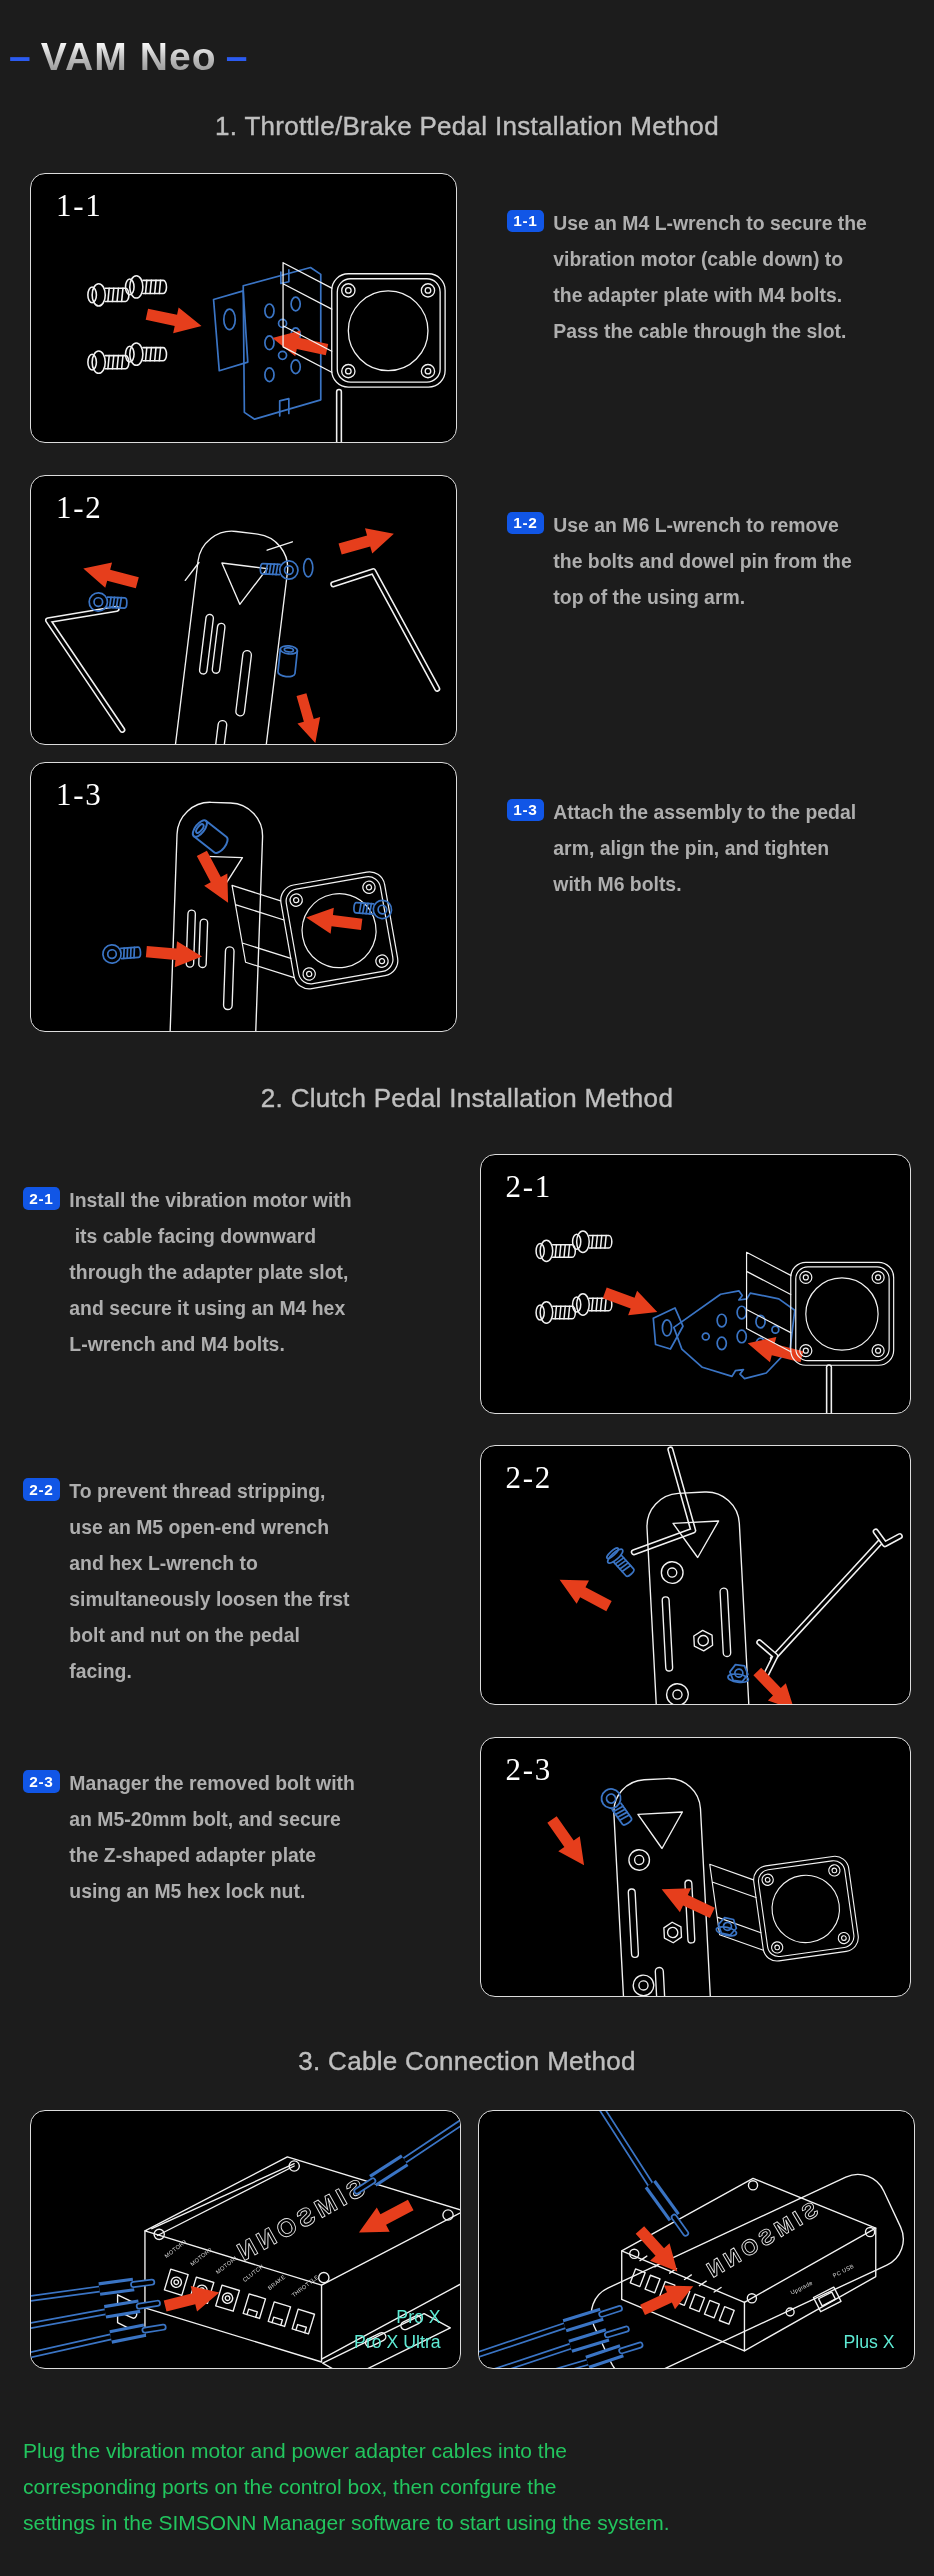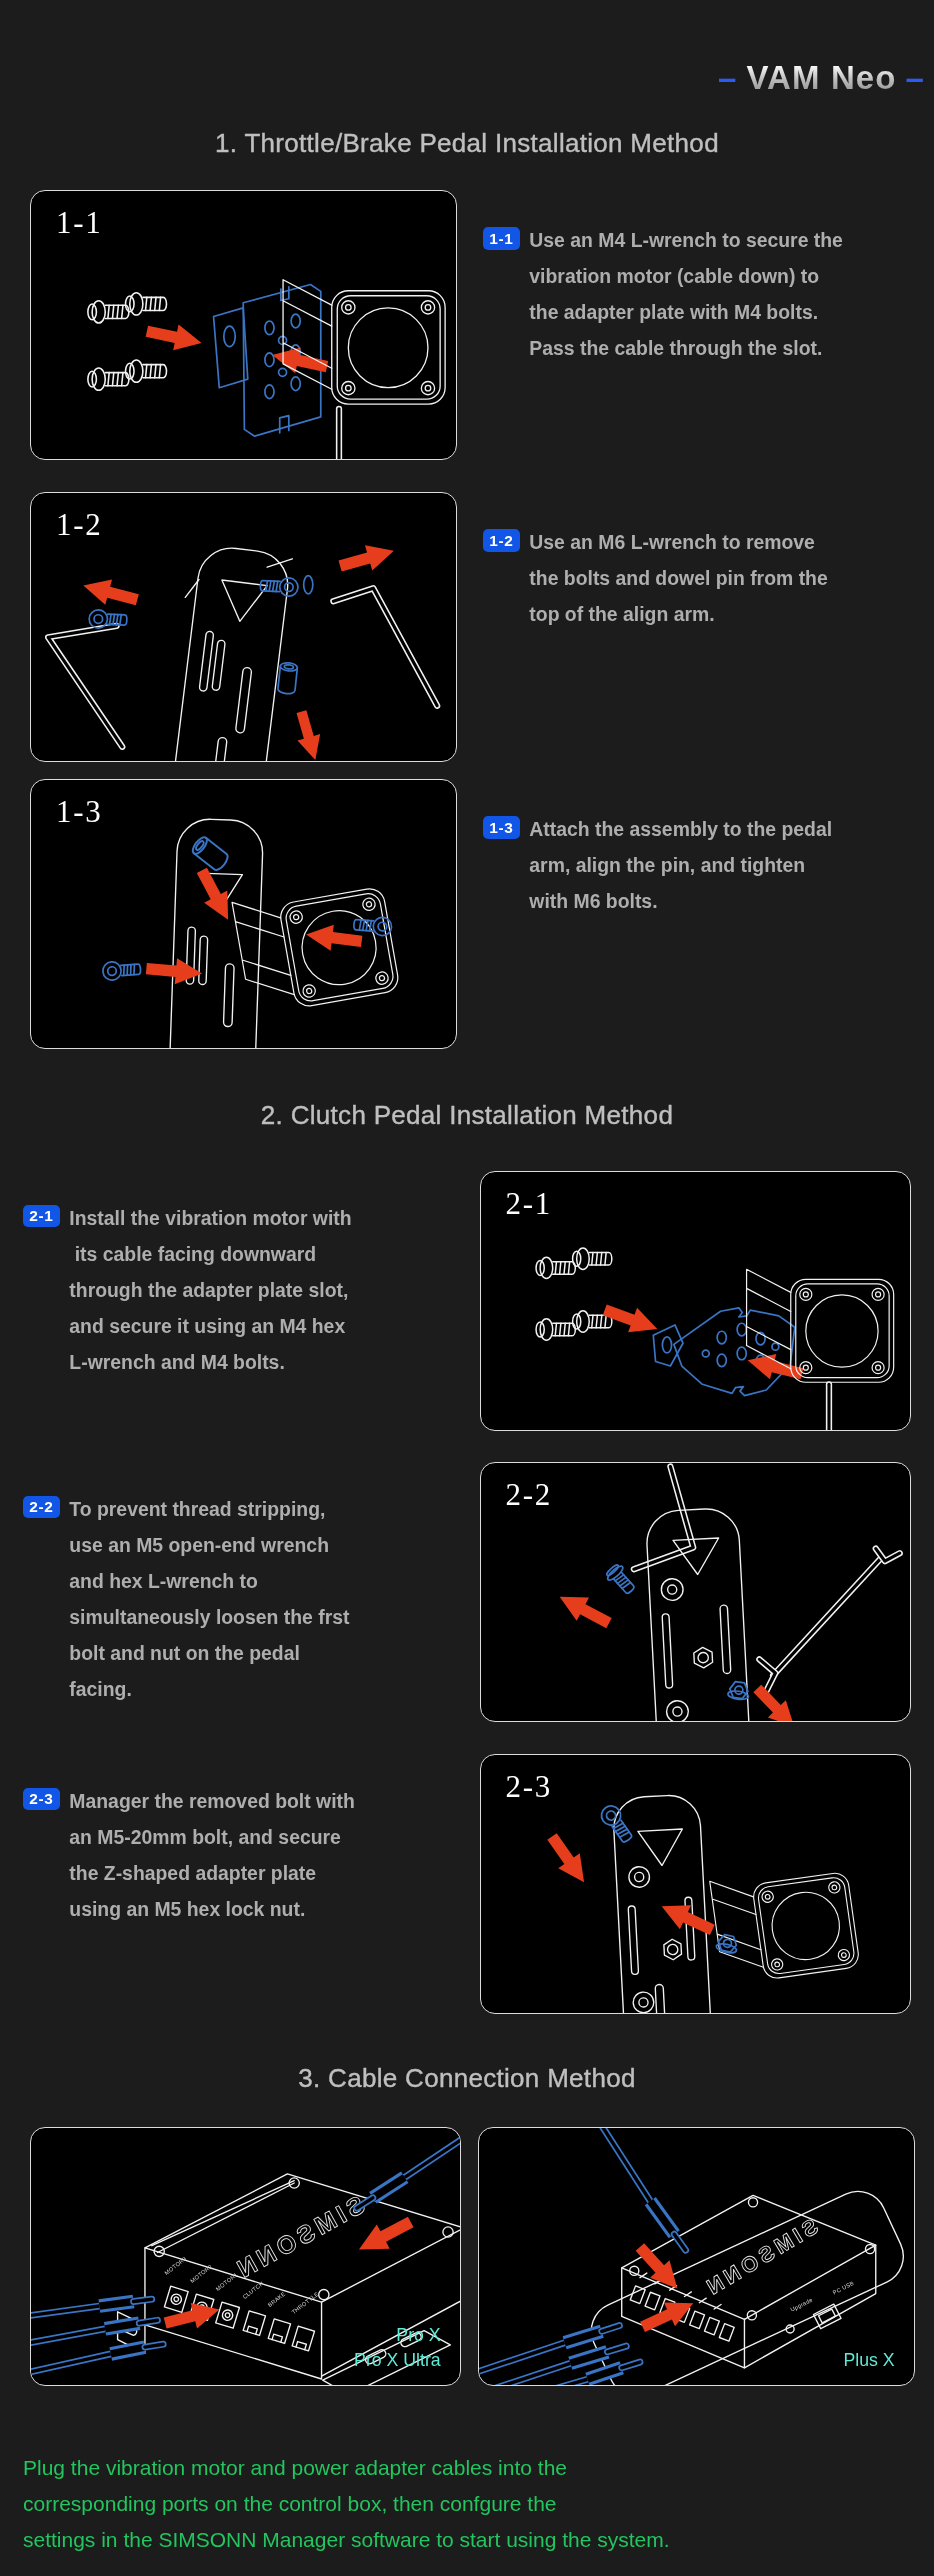--- a/index.html
+++ b/index.html
@@ -1,32 +1,32 @@
 <!DOCTYPE html>
 <html style="font-size:9px"><head>
 <meta charset="utf-8">
 <style>
   html,body{margin:0;padding:0;background:#1c1c1c;}
   .page{position:relative;width:934px;height:2576px;background:#1c1c1c;overflow:hidden;
         font-family:"Liberation Sans",sans-serif;}
   
-  .title{padding-top:60px;text-align:right;font-size:33px;font-weight:bold;letter-spacing:1.1px;line-height:1.1;}
+  .title{padding-top:36px;text-align:left;font-size:39px;font-weight:bold;letter-spacing:1.1px;line-height:1.1;}
   .title .dash{color:#2b5bf0;margin:0 9px;font-weight:bold;}
   .title .ttext{color:#ededed;}
   @supports ((-webkit-background-clip:text)){
     .title .ttext{background:linear-gradient(180deg,#ffffff 15%,#bdbdbd 55%,#8a8a8a 100%);
       -webkit-background-clip:text;background-clip:text;color:transparent;}
   }
   h2{margin:0;text-align:center;font-size:26px;font-weight:400;color:#bfbfbf;
      -webkit-text-stroke:0.4px #bfbfbf;letter-spacing:0.3px;}
   #h2-1{margin-top:32px}
   #h2-2{margin-top:51px}
   #h2-3{margin-top:49px}
   
-  .row{display:flex;align-items:flex-start;}
+  .row{display:flex;align-items:flex-start;gap:24px;}
   .row.s1{margin:31px 11.4px 0 30px;}
   .row.s1.g2{margin-top:32px}
   .row.s1.g3{margin-top:17px}
   .row.s2{margin:31px 23.4px 0 23px;}
   .row.s2.g1{margin-top:40px}
   .row.s2.g3{margin-top:32px}
   .row.s3{margin:33px 23.4px 0 30px;gap:17px;}
   
   .panel{position:relative;flex:none;background:#000;border:1.1px solid #dcdcdc;border-radius:15px;overflow:hidden;}
   .p1{width:425px;height:268px;}
@@ -180,21 +180,21 @@
         <use href="#boltb" class="bl" transform="translate(452,160) rotate(183)"></use>
         <ellipse class="bl" cx="486" cy="156" rx="8" ry="16"></ellipse>
         <use href="#arw" class="red" transform="translate(588,110) rotate(-16)"></use>
         <use href="#pinb" class="bl" transform="translate(452,300) rotate(96)"></use>
         <use href="#arw" class="red" transform="translate(486,420) rotate(74) scale(0.9)"></use>
       </svg>
       <div class="plabel">1-2</div>
     </div>
     <div class="caption cap-r">
       <div class="badge">1-2</div>
-      <div class="cap-lines"><div>Use an M6 L-wrench to remove</div><div>the bolts and dowel pin from the</div><div>top of the align arm.</div></div>
+      <div class="cap-lines"><div>Use an M6 L-wrench to remove</div><div>the bolts and dowel pin from the</div><div>top of the using arm.</div></div>
     </div>
   </div>
 
   <div class="row s1 g3">
     <div class="panel p1">
       <svg viewBox="0 0 745 460">
         <g class="w" transform="translate(258,62) rotate(2)">
           <rect x="0" y="0" width="150" height="470" rx="58"></rect>
           <path d="M40,95 L116,95 L78,160 Z"></path>
           <rect x="24" y="190" width="13" height="100" rx="6.5"></rect>

